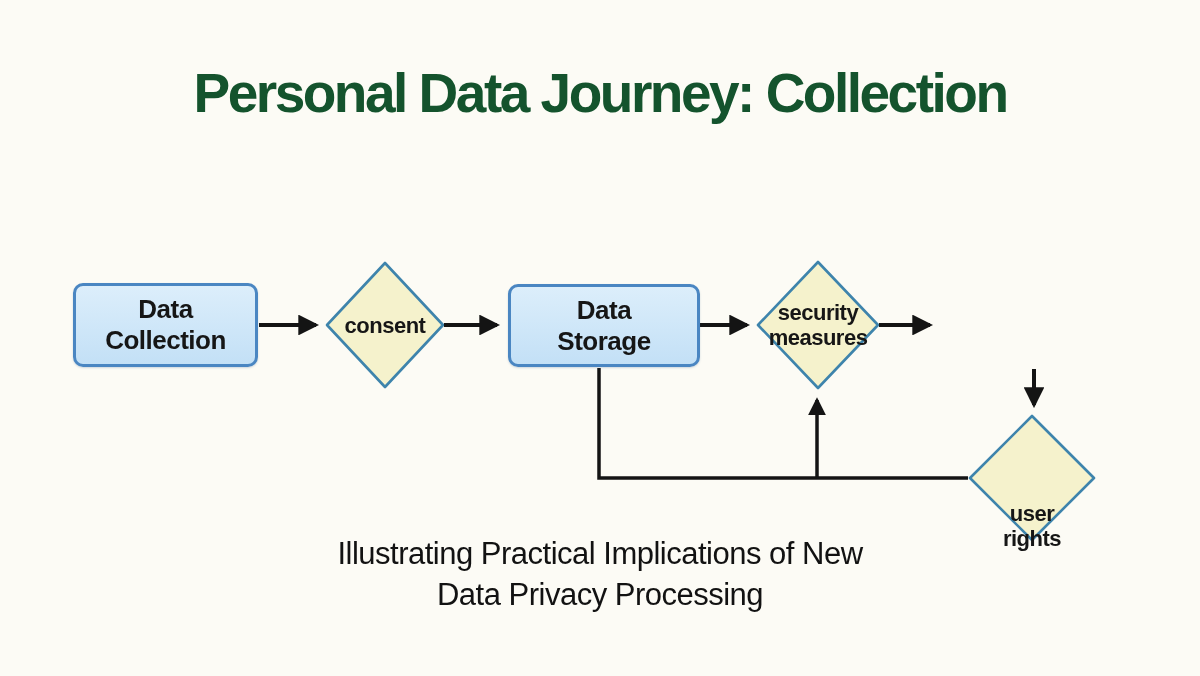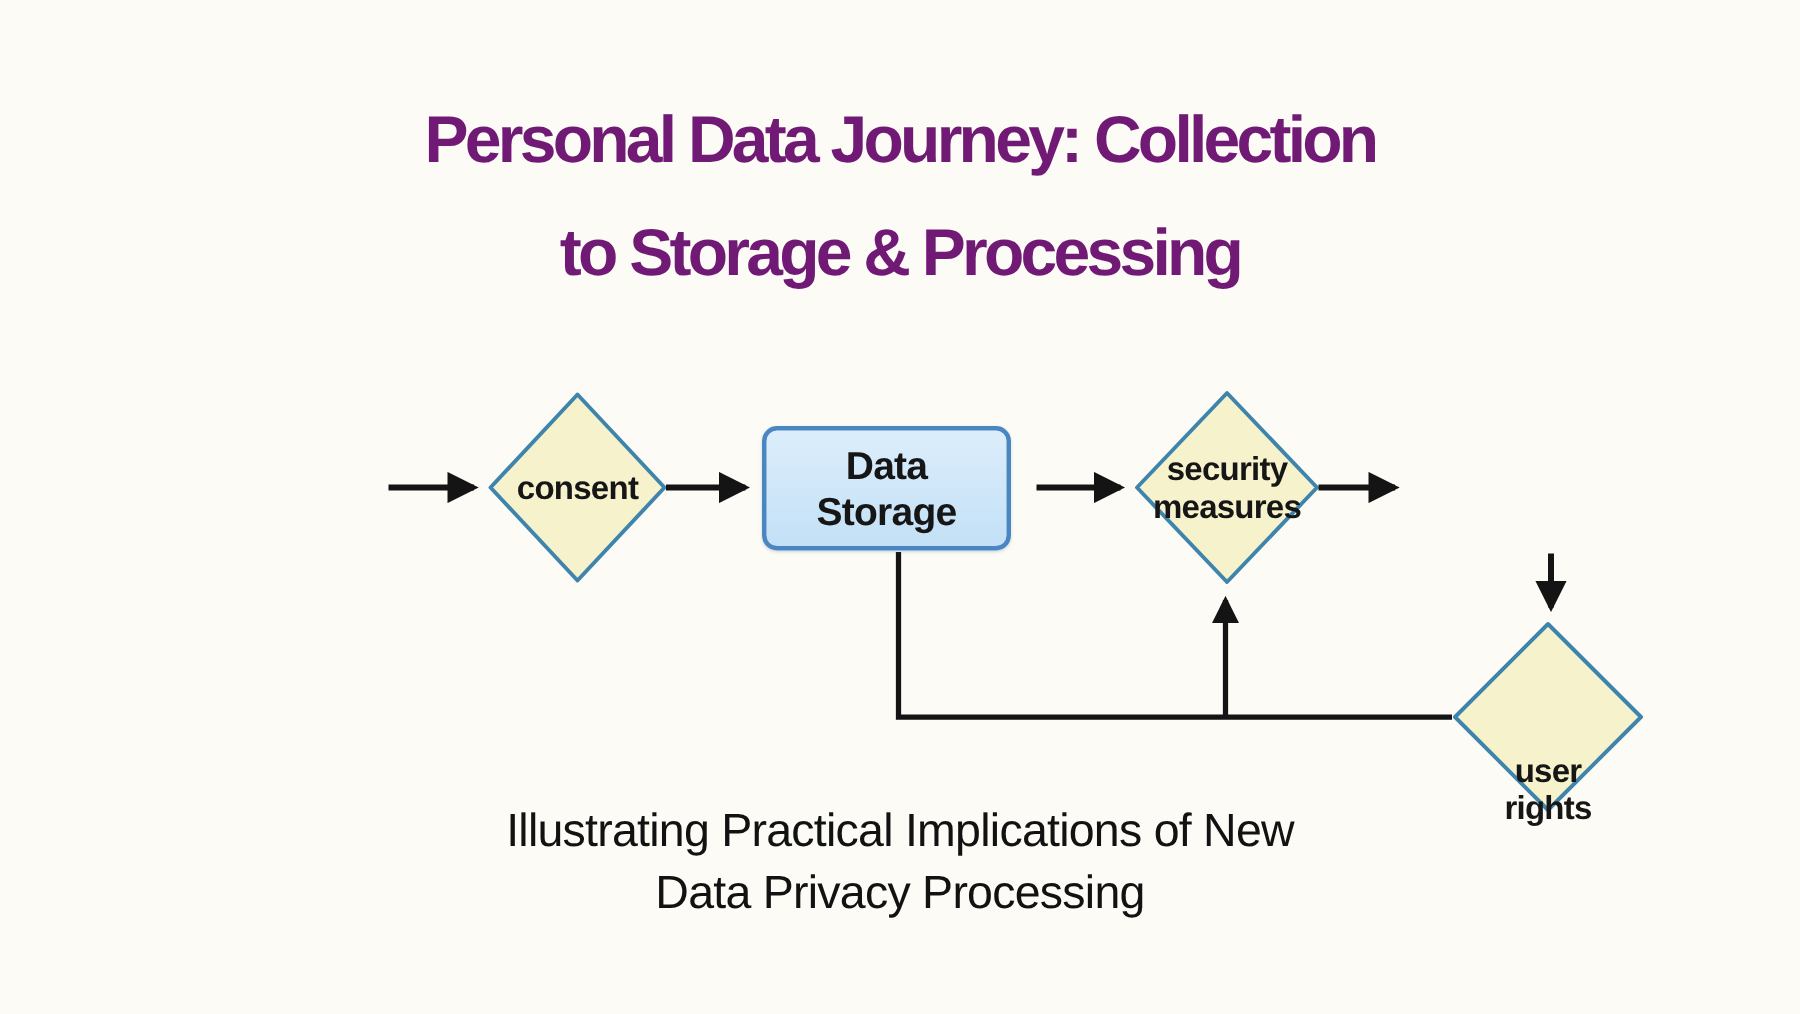--- a/index.html
+++ b/index.html
@@ -15,25 +15,25 @@
     width: 1200px;
     height: 676px;
     background: #FCFBF5;
   }
   .title {
     position: absolute;
     top: 56px;
     left: 0;
     width: 1200px;
     text-align: center;
-    font-size: 44px;
+    font-size: 55px;
     font-weight: 700;
     letter-spacing: -2.5px;
     line-height: 75px;
-    color: #701a75;
+    color: #14532d;
   }
   .subtitle {
     position: absolute;
     top: 533px;
     left: 0;
     width: 1200px;
     text-align: center;
     font-size: 31px;
     font-weight: 400;
     letter-spacing: -0.5px;
@@ -73,34 +73,33 @@
     transform: translate(-50%, -50%);
     text-align: center;
     font-size: 22px;
     font-weight: 600;
     letter-spacing: -0.5px;
     line-height: 25px;
     color: #161616;
     z-index: 2;
   }
   #node-data-collection { left: 73px;  top: 283px; width: 185px; height: 84px; }
-  #node-data-storage    { left: 508px; top: 284px; width: 166px; height: 83px; }
+  #node-data-storage    { left: 508px; top: 284px; width: 192px; height: 83px; }
   #node-data-processing { left: 941px; top: 283px; width: 186px; height: 85px; }
   #label-consent           { left: 385px;  top: 325px; width: 110px; }
   #label-security-measures { left: 818px;  top: 325px; width: 104px; }
   #label-user-rights       { left: 1032px; top: 478px; width: 80px; margin-top: 48px;  }
 </style>
 </head>
 <body>
 
 <div class="canvas">
 
   <div class="title">
     <div>Personal Data Journey: Collection</div>
-    <div>to Storage &amp; Processing</div>
   </div>
 
   <svg class="wires" viewBox="0 0 1200 676" xmlns="http://www.w3.org/2000/svg">
     <defs>
       <marker id="arrowhead" viewBox="0 0 10 10" refX="8.5" refY="5" markerWidth="5.2" markerHeight="5.2" orient="auto-start-reverse">
         <path d="M0,0 L10,5 L0,10 Z" fill="#141414"></path>
       </marker>
     </defs>
 
     <polygon points="385,263 443,325 385,387 327,325" stroke="#3E84AC" stroke-width="2.6" stroke-linejoin="round" fill="#F5F2CC"></polygon>
@@ -111,20 +110,23 @@
     <line x1="444" y1="325" x2="497" y2="325" stroke-width="4" marker-end="url(#arrowhead)" stroke="#141414"></line>
     <line x1="691" y1="325" x2="747" y2="325" stroke-width="4" marker-end="url(#arrowhead)" stroke="#141414"></line>
     <line x1="879" y1="325" x2="930" y2="325" stroke-width="4" marker-end="url(#arrowhead)" stroke="#141414"></line>
     <line x1="1034" y1="369" x2="1034" y2="405" stroke-width="4" marker-end="url(#arrowhead)" stroke="#141414"></line>
 
     <polyline points="599,368 599,478 968,478" fill="none" stroke-width="3.5" stroke-linejoin="miter" stroke="#141414"></polyline>
 
     <line x1="817" y1="478" x2="817" y2="400" stroke-width="3.5" marker-end="url(#arrowhead)" stroke="#141414"></line>
   </svg>
 
+  <div class="process-node" id="node-data-collection">
+    <div class="process-label">Data Collection</div>
+  </div>
 
   <div class="process-node" id="node-data-storage">
     <div class="process-label">Data Storage</div>
   </div>
 
 
   <div class="decision-label" id="label-consent">consent</div>
   <div class="decision-label" id="label-security-measures">security measures</div>
   <div class="decision-label" id="label-user-rights">user rights</div>
 

